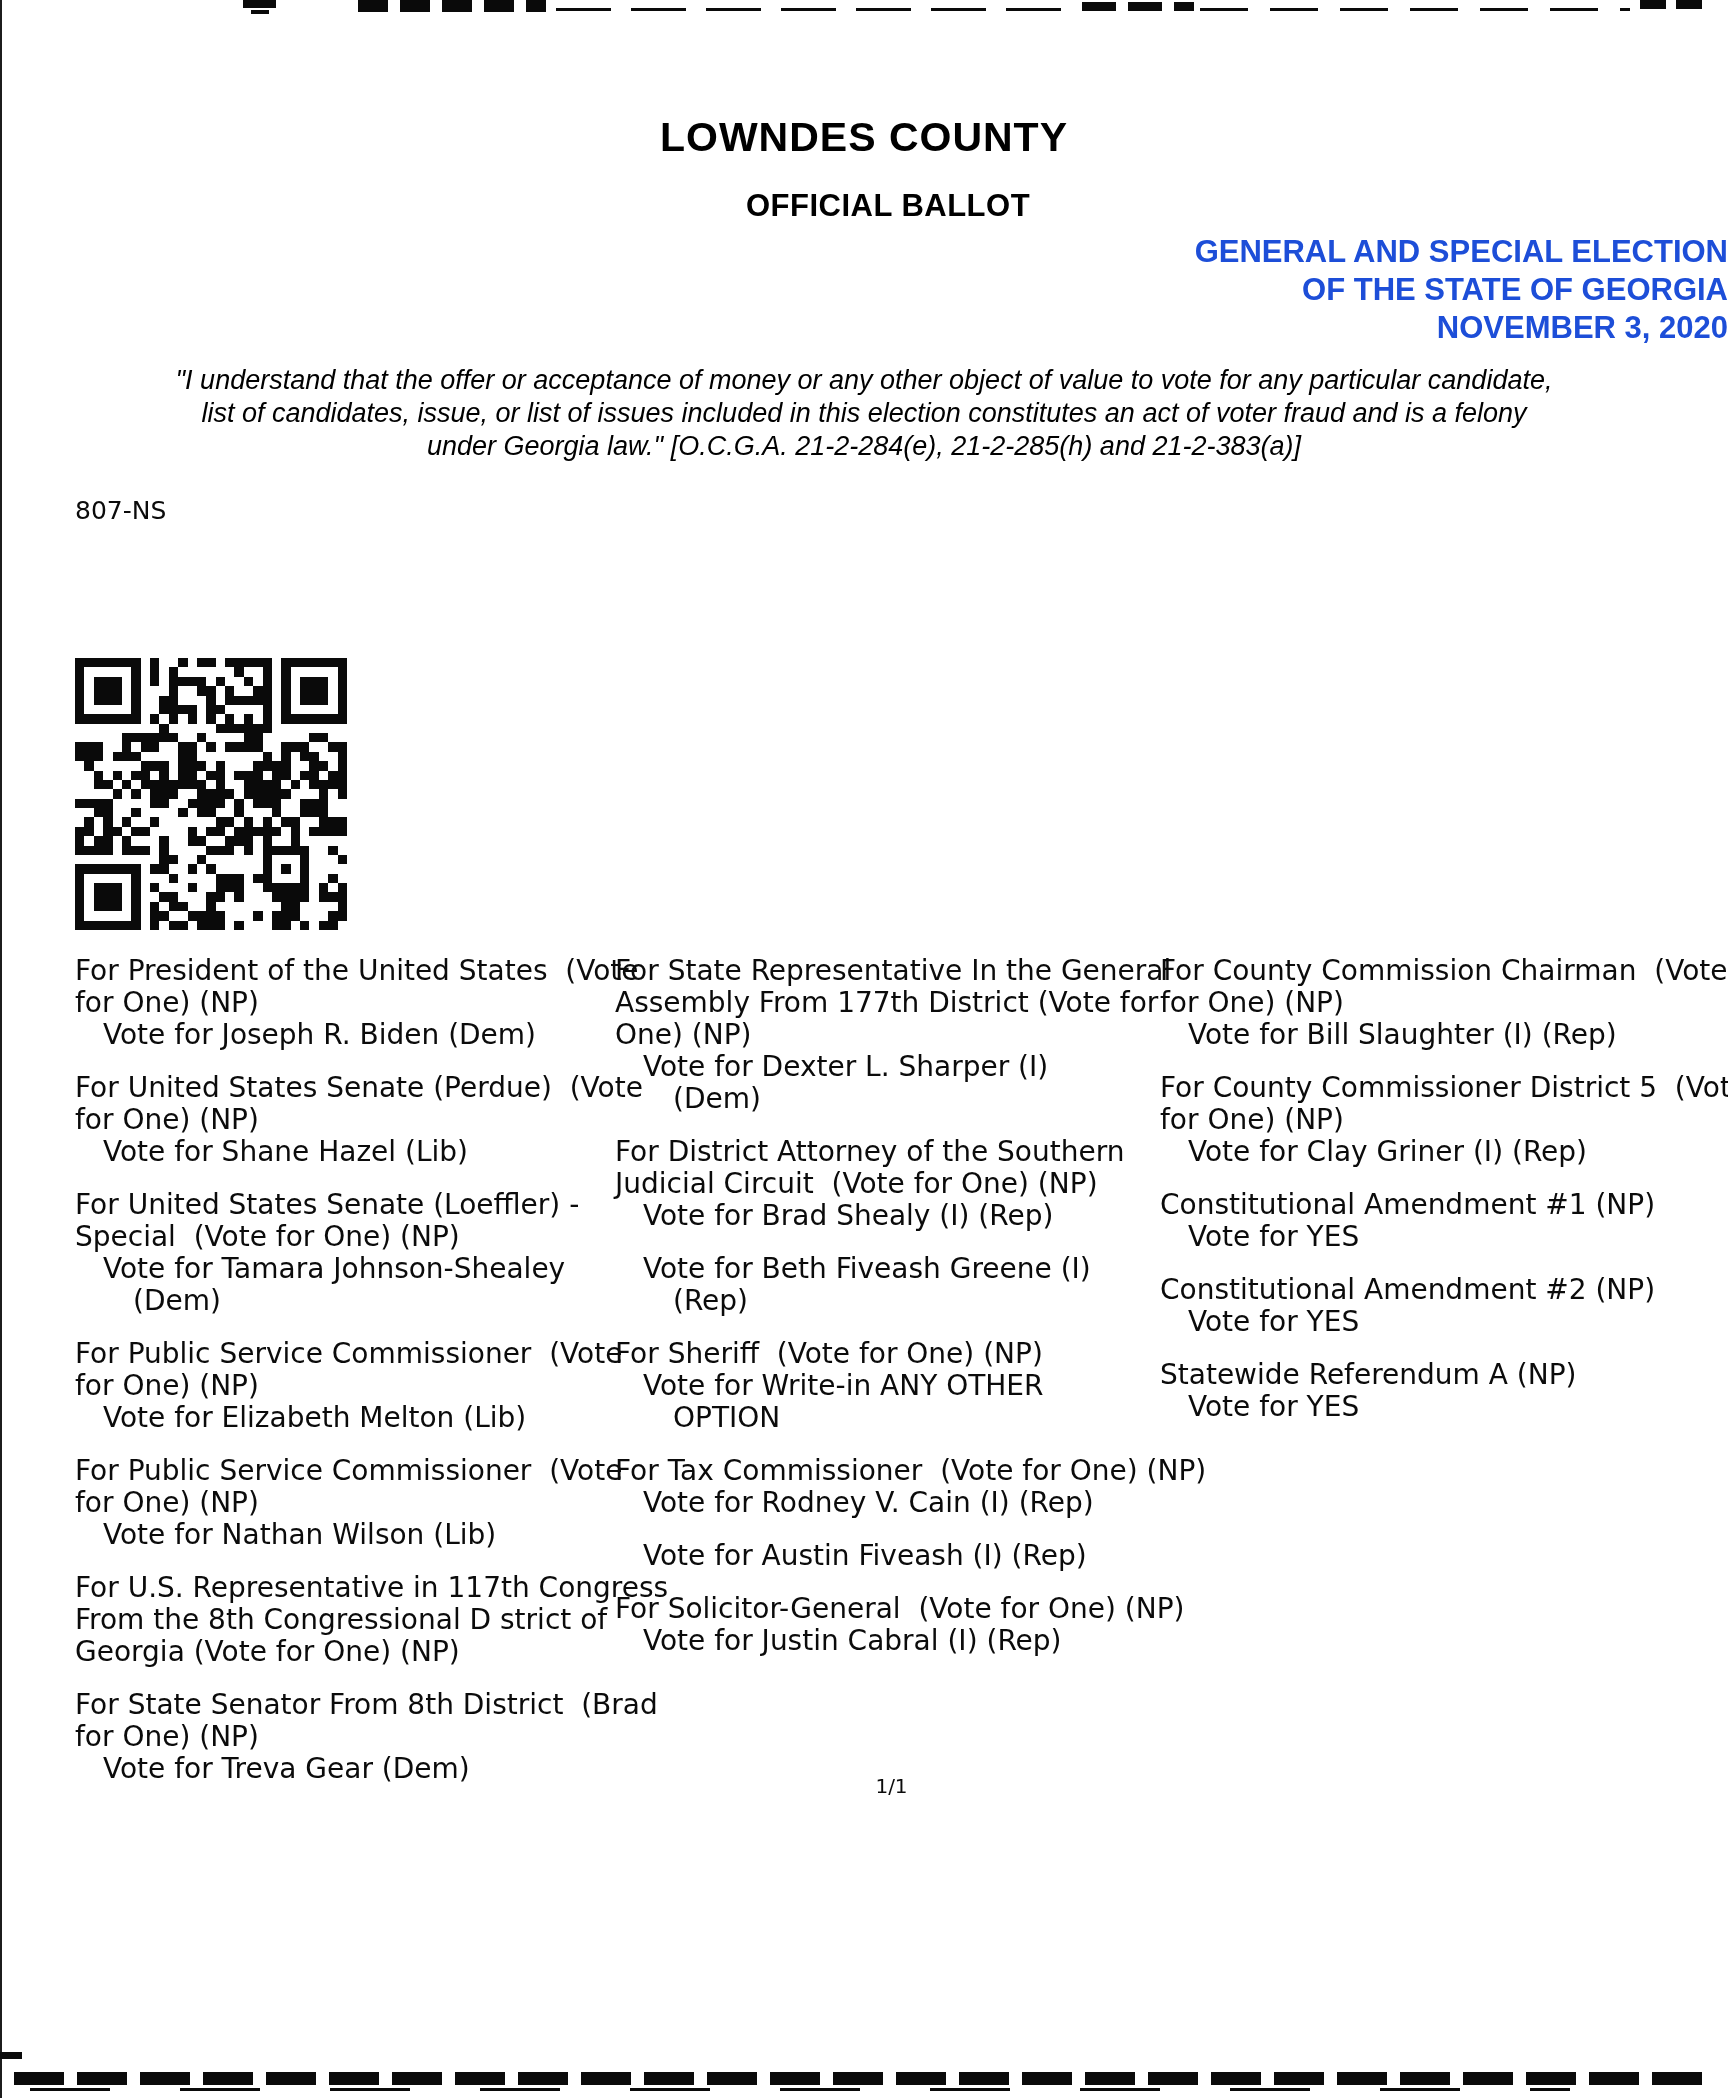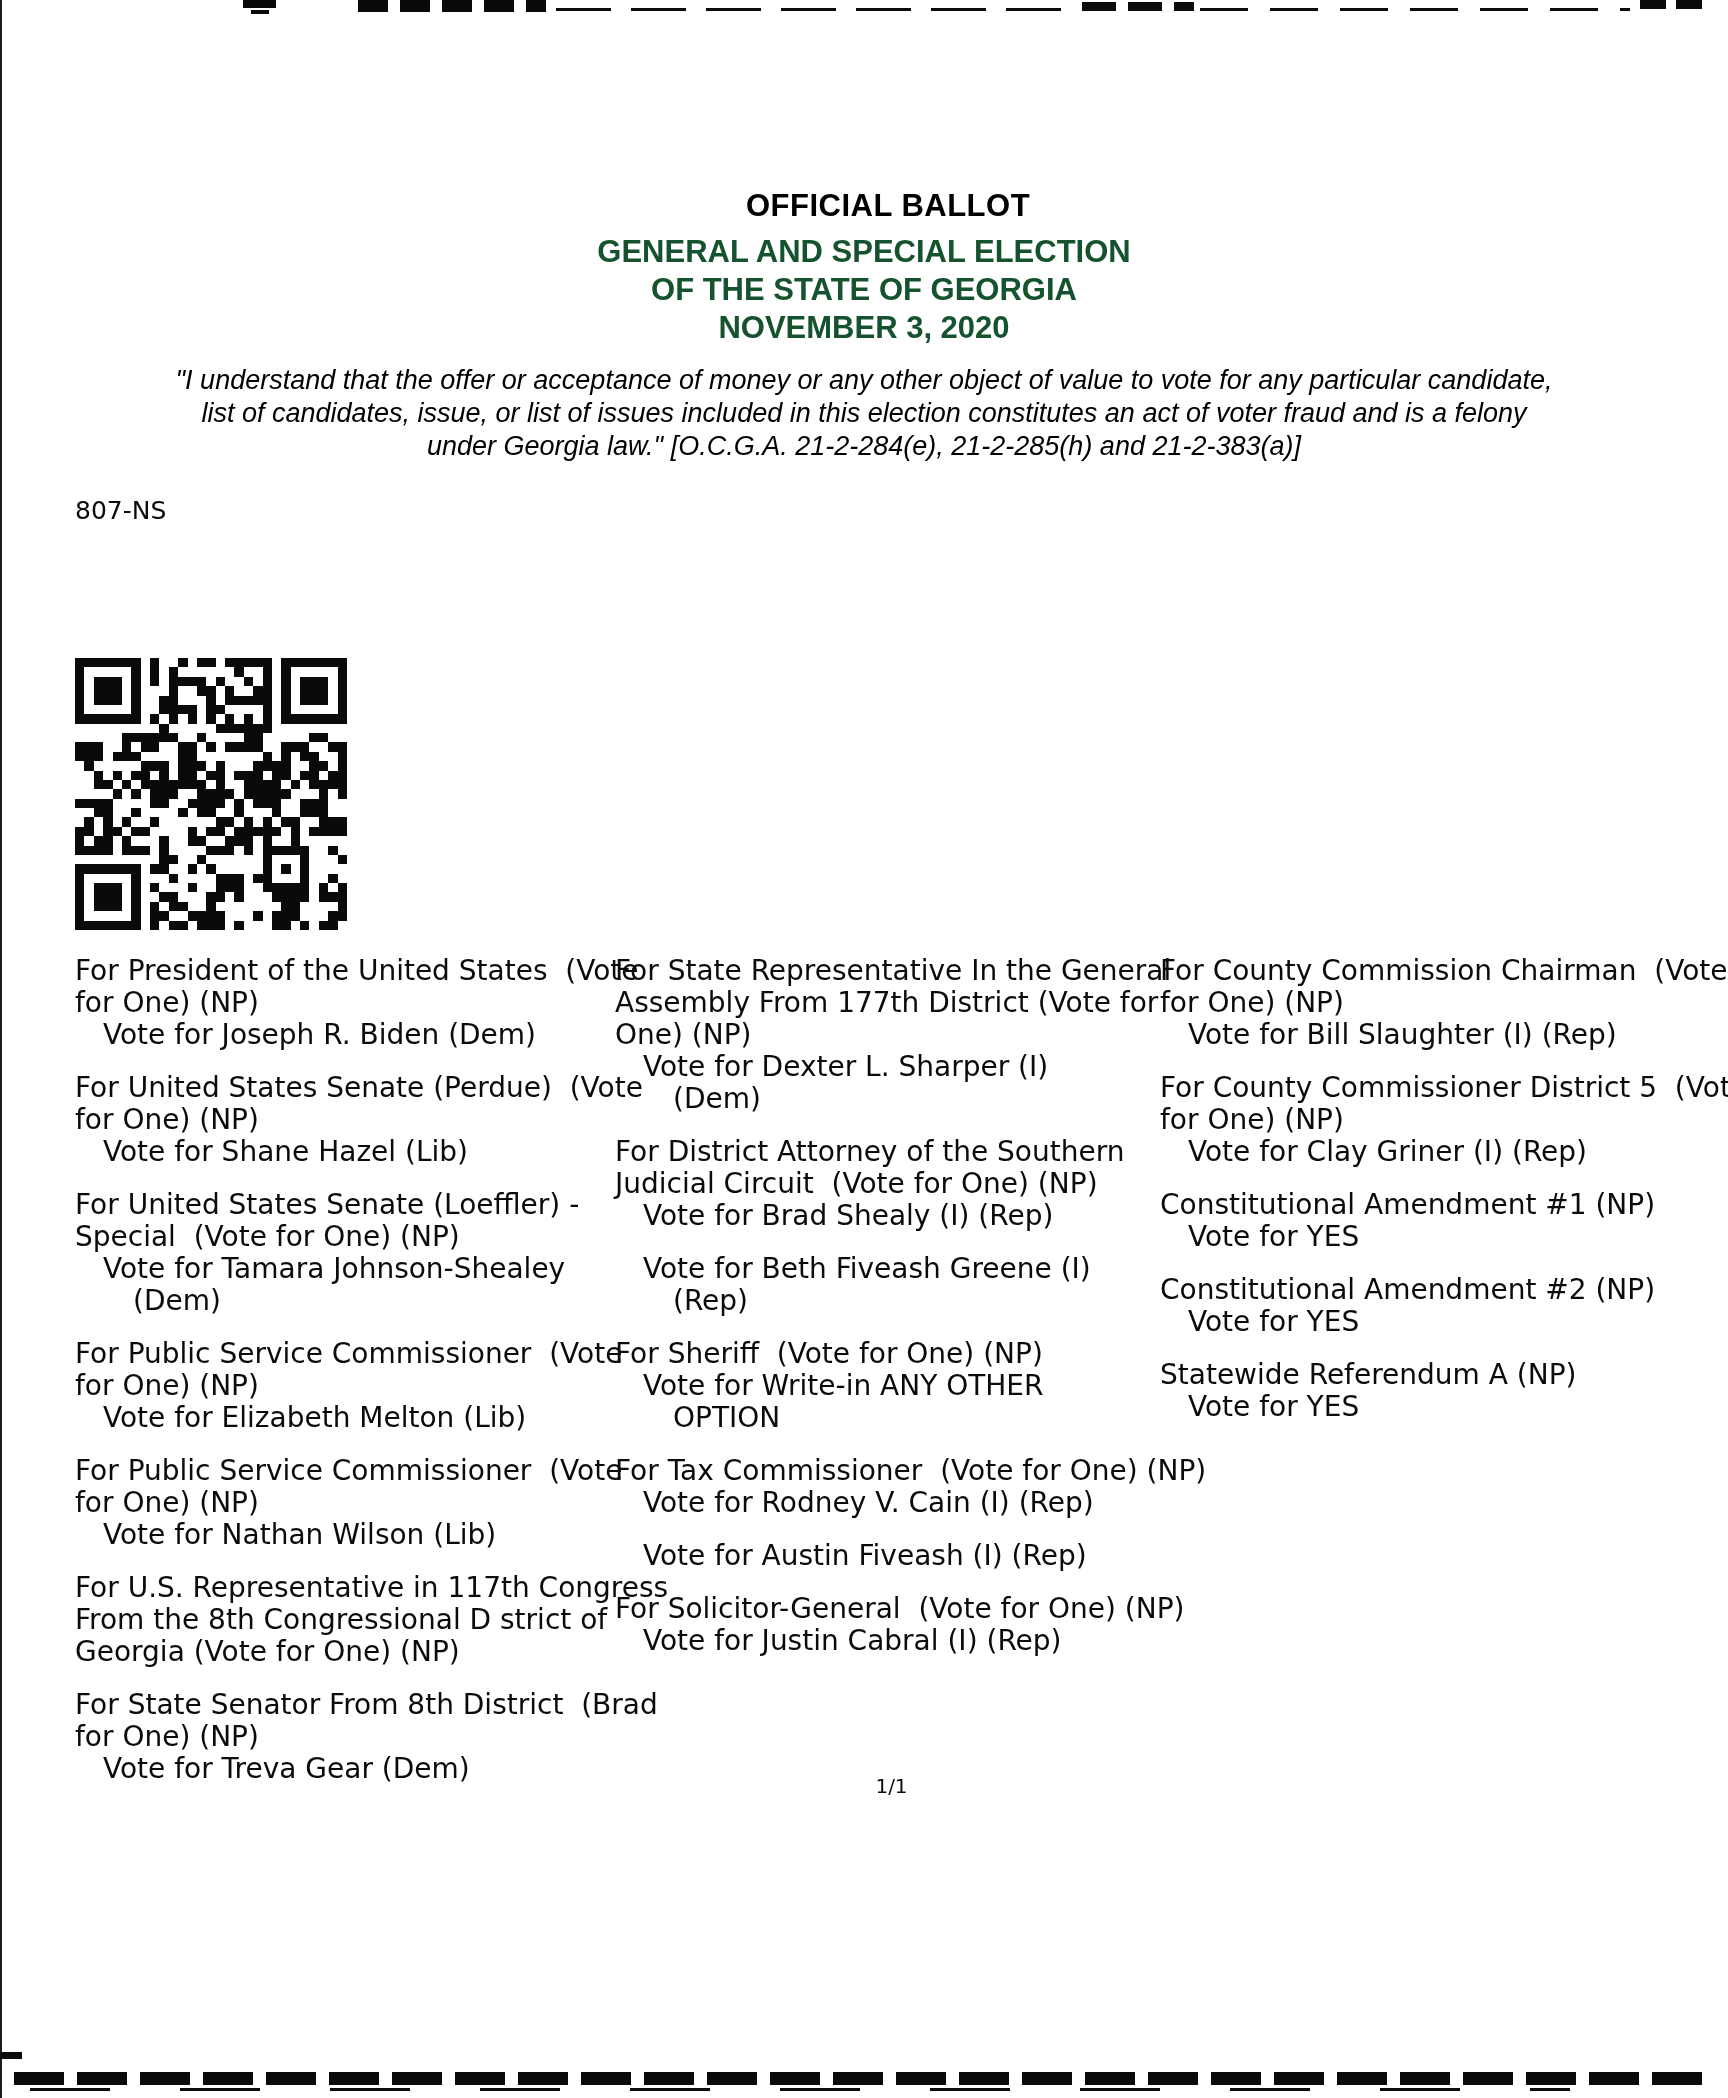--- a/index.html
+++ b/index.html
@@ -20,21 +20,21 @@
     .b1{left:14px;top:2072px;width:1698px;height:13px;background:repeating-linear-gradient(90deg,#0a0a0a 0 50px,transparent 50px 63px);}
     .b2{left:30px;top:2088px;width:1540px;height:3px;background:repeating-linear-gradient(90deg,#0a0a0a 0 80px,transparent 80px 150px);}
     .b3{left:0;top:2052px;width:22px;height:7px;}
     
     .hdr{position:absolute;left:0;right:0;text-align:center;color:#000;
          font-family:"Liberation Sans",sans-serif;font-weight:bold;}
     .county{top:114px;font-size:41px;letter-spacing:1px;}
     .official{top:188px;font-size:31px;letter-spacing:.5px;padding-left:48px;}
     .election-block{position:absolute;top:233px;left:0;right:0;text-align:center;}
     .election-line{font-family:"Liberation Sans",sans-serif;font-weight:bold;
-                   font-size:31px;line-height:38px;color:#14532d;}
+                   font-size:31px;line-height:38px;color:#1d4ed8;text-align:right;}
     .disclaimer{
       position:absolute;top:364px;left:40px;right:40px;text-align:center;
       font-family:"Liberation Sans",sans-serif;font-style:italic;
       font-size:27px;line-height:33px;white-space:pre-wrap;color:#000;
     }
     .precinct{position:absolute;top:496px;left:75px;font-size:25px;}
     .qr{position:absolute;left:72px;top:658px;width:278px;height:272px;}
     
     .ballot-col{position:absolute;top:955px;font-size:28px;line-height:32px;}
     .col-0{left:75px;width:522px;}
@@ -54,20 +54,21 @@
     <div class="mark m1"></div>
     <div class="mark m2"></div>
     <div class="mark m3"></div>
     <div class="mark m4"></div>
     <div class="mark m5"></div>
     <div class="mark m6"></div>
     <div class="mark m7"></div>
   </div>
   <div class="edge-left"></div>
 
+  <div class="hdr county">LOWNDES COUNTY</div>
   <div class="hdr official">OFFICIAL BALLOT</div>
 
   <div class="election-block">
     <div class="election-line">GENERAL AND SPECIAL ELECTION</div>
     <div class="election-line">OF THE STATE OF GEORGIA</div>
     <div class="election-line">NOVEMBER 3, 2020</div>
   </div>
 
   <div class="disclaimer">"I understand that the offer or acceptance of money or any other object of value to vote for any particular candidate,
 list of candidates, issue, or list of issues included in this election constitutes an act of voter fraud and is a felony

